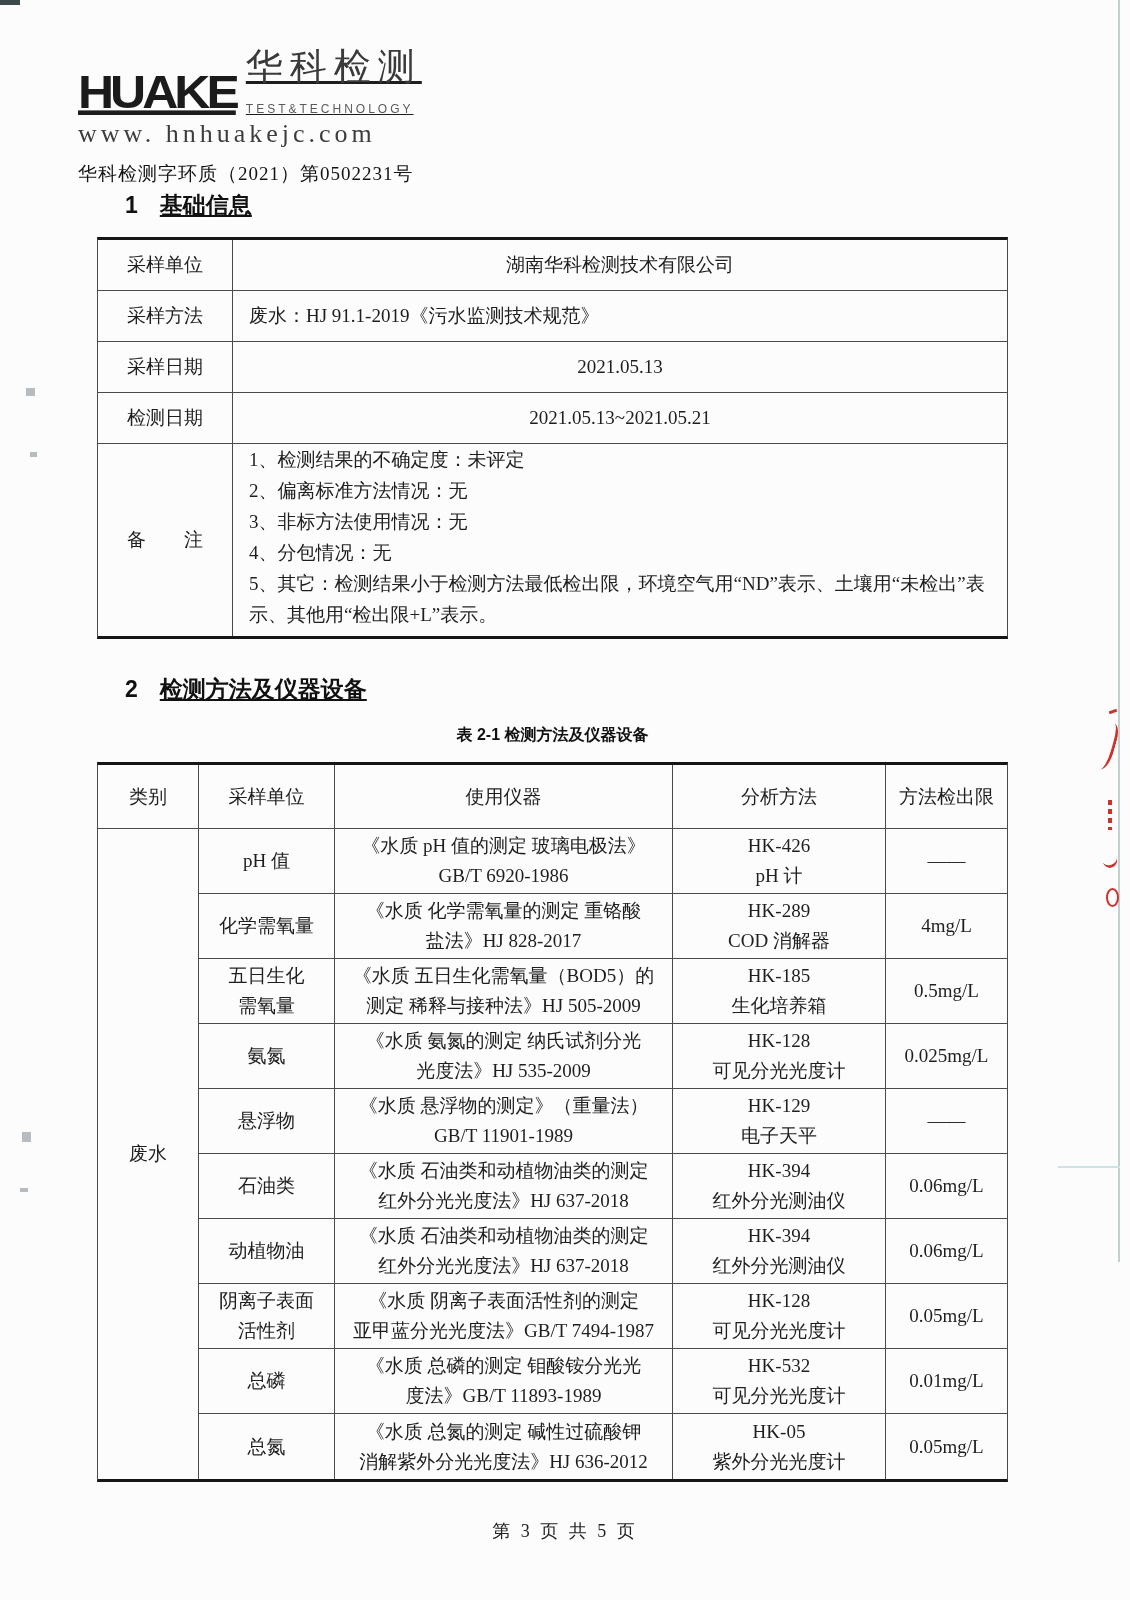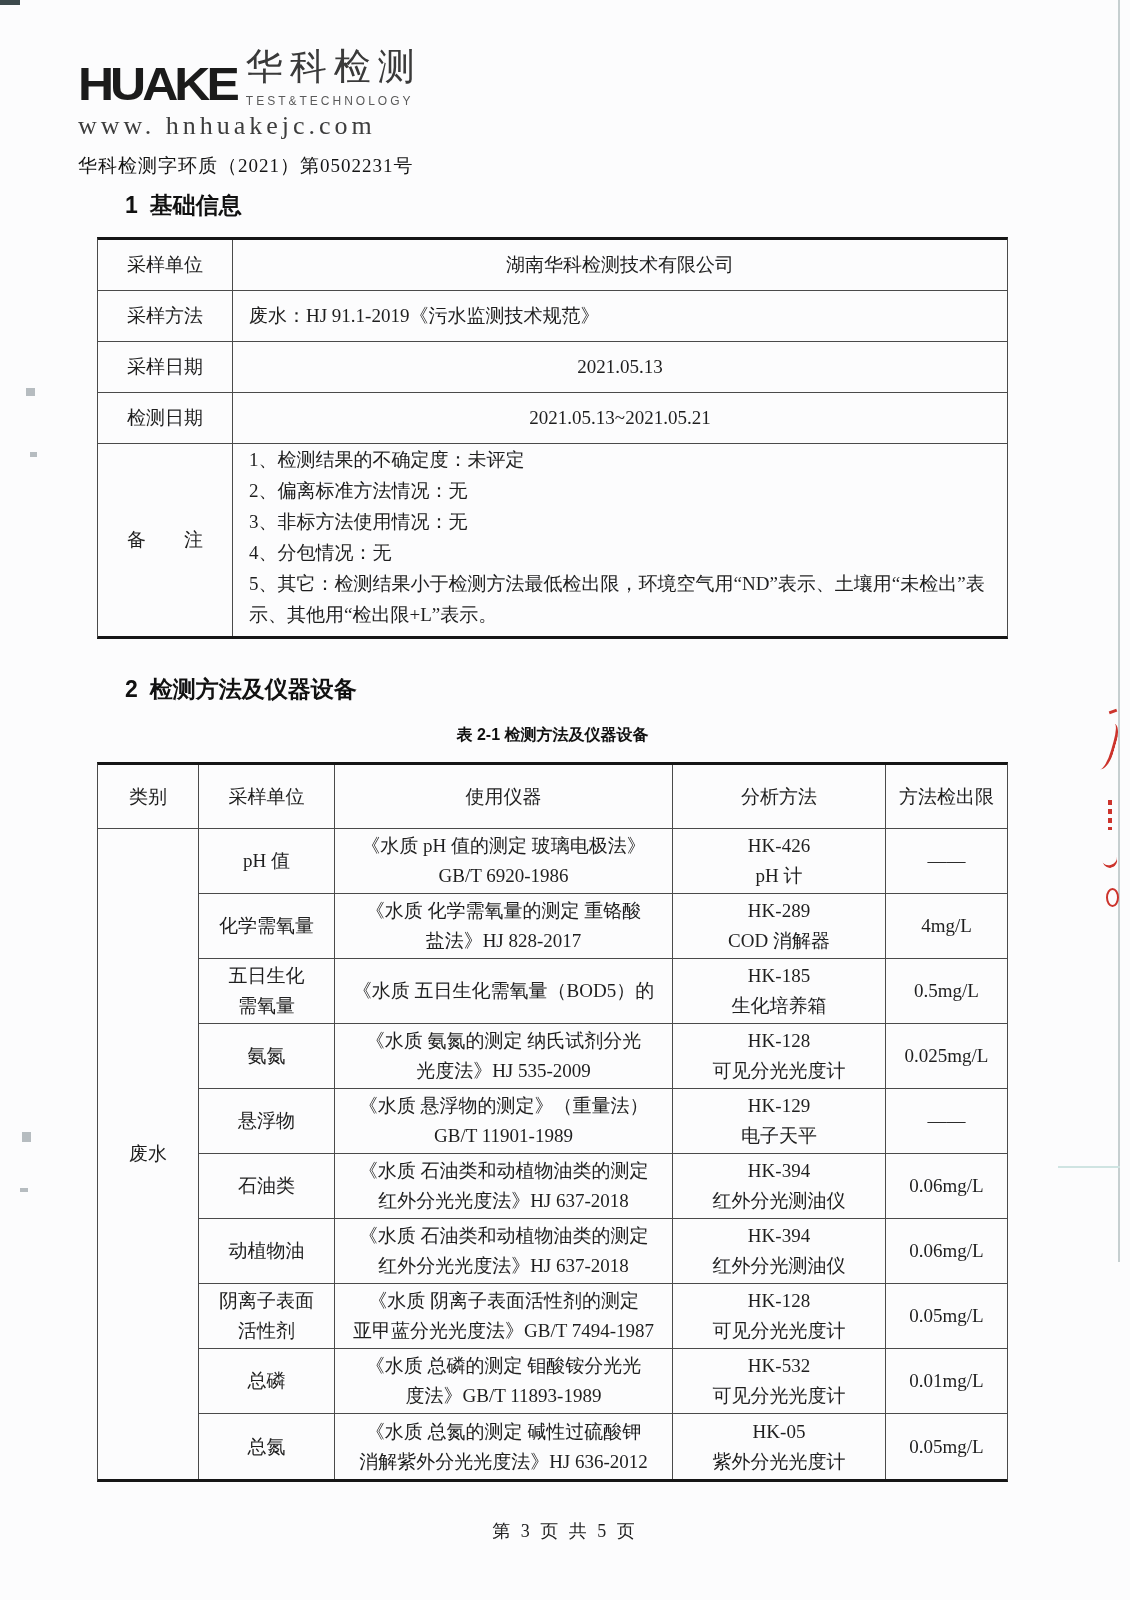--- a/index.html
+++ b/index.html
@@ -6,41 +6,41 @@
   .page{
     position:relative;
     width:1130px;height:1600px;
     background:#fcfcfd;
     font-family:"Liberation Serif","DejaVu Serif",serif;
     color:#1e1e1e;
     overflow:hidden;
   }
   
   .logo-block{position:absolute;left:78px;top:48px;}
-  .logo-row{display:flex;align-items:flex-end;}
+  .logo-row{display:flex;align-items:flex-end;text-decoration:underline;}
   .logo-en{
     font-family:"Liberation Sans","DejaVu Sans",sans-serif;
     font-weight:800;font-size:50px;line-height:48px;
     letter-spacing:-4px;color:#1b1b1b;transform:scaleY(.92);
   }
   .logo-right{display:flex;flex-direction:column;margin-left:10px;}
   .logo-cn{font-size:37px;line-height:38px;color:#3a3a3a;letter-spacing:7px;}
   .logo-sub{
     font-family:"Liberation Sans","DejaVu Sans",sans-serif;
-    font-size:12px;color:#5a5a5a;letter-spacing:3px;margin-top:8px;
+    font-size:12px;color:#5a5a5a;letter-spacing:3px;margin-top:16px;
   }
   .website{font-size:26px;color:#3d3d3d;letter-spacing:4px;margin-top:3px;}
   .doc-no{font-size:19px;color:#141414;margin-top:12px;letter-spacing:1px;}
   
   .h-sec{
     position:absolute;left:125px;
     font-family:"Liberation Sans","DejaVu Sans",sans-serif;
     font-weight:700;font-size:23px;color:#111;
   }
-  .h-sec .ht{margin-left:12px;}
+  .h-sec .ht{margin-left:22px;text-decoration:underline;}
   .tbl-caption{
     position:absolute;left:97px;width:911px;text-align:center;
     font-family:"Liberation Sans","DejaVu Sans",sans-serif;
     font-weight:700;font-size:16px;color:#111;
   }
   
   .grid{
     position:absolute;left:97px;display:grid;
     border-left:1px solid #4a4a4a;border-right:1px solid #4a4a4a;
     border-top:3px solid #161616;border-bottom:3px solid #161616;
@@ -176,20 +176,21 @@
       </div>
       <div class="c bb">
         <span class="line">4mg/L</span>
       </div>
       <div class="c br bb">
         <span class="line">五日生化</span>
         <span class="line">需氧量</span>
       </div>
       <div class="c br bb">
         <span class="line">《水质  五日生化需氧量（BOD5）的</span>
+        <span class="line">测定  稀释与接种法》HJ 505-2009</span>
       </div>
       <div class="c br bb">
         <span class="line">HK-185</span>
         <span class="line">生化培养箱</span>
       </div>
       <div class="c bb">
         <span class="line">0.5mg/L</span>
       </div>
       <div class="c br bb">
         <span class="line">氨氮</span>

